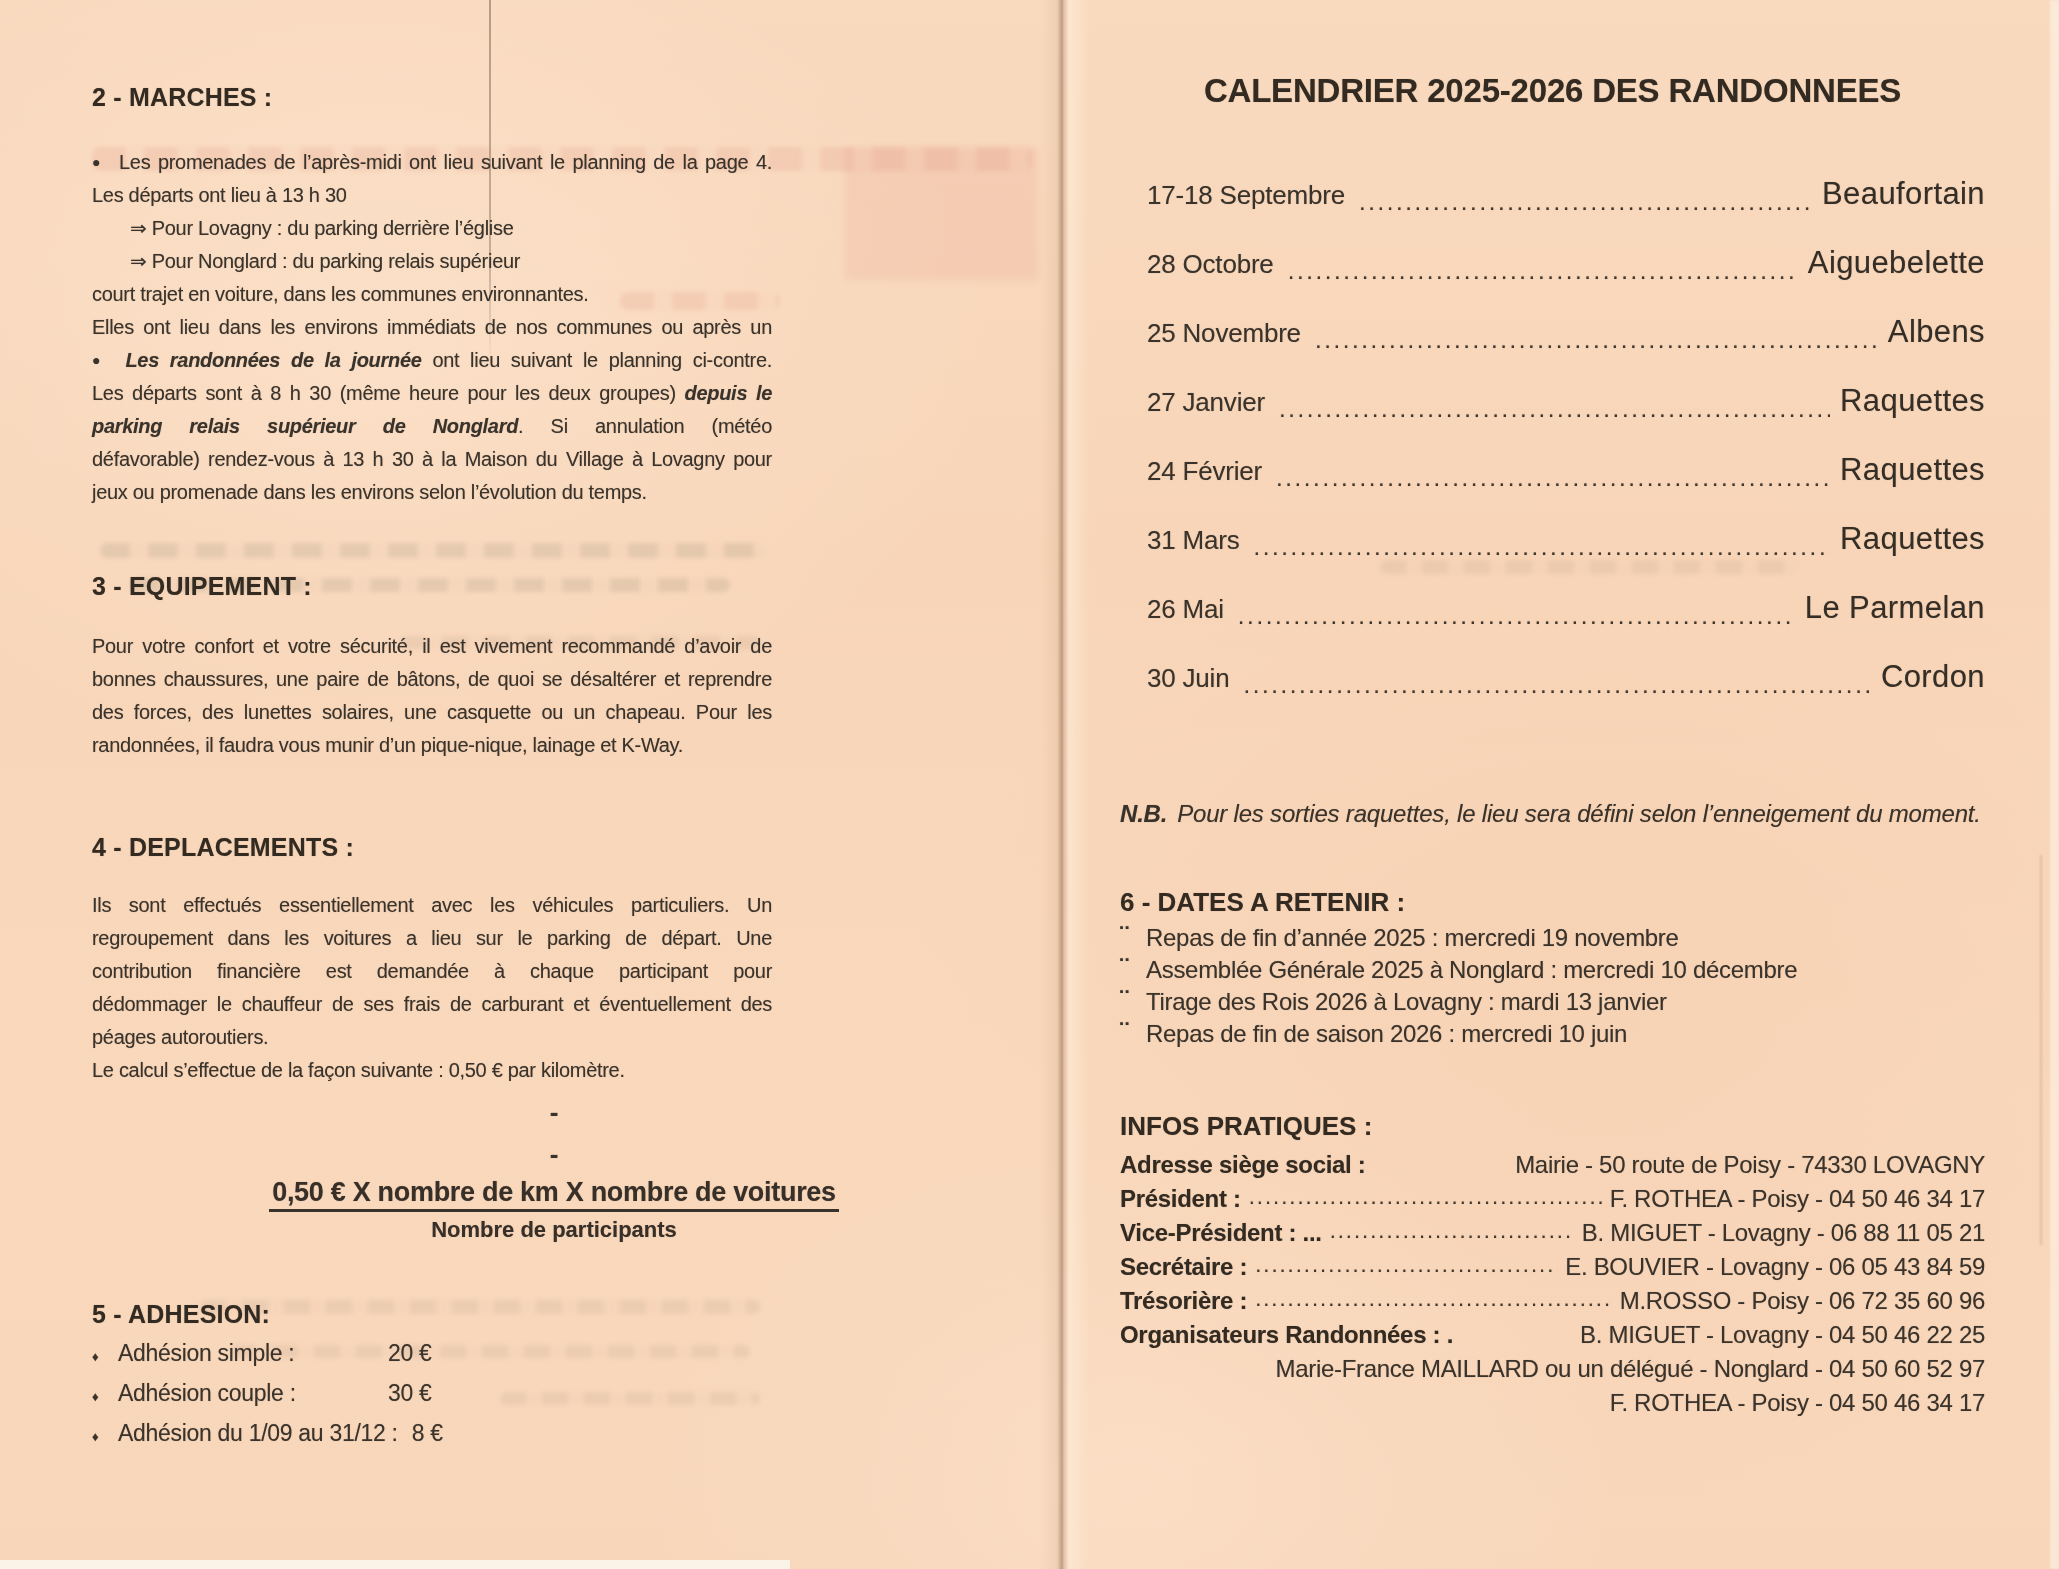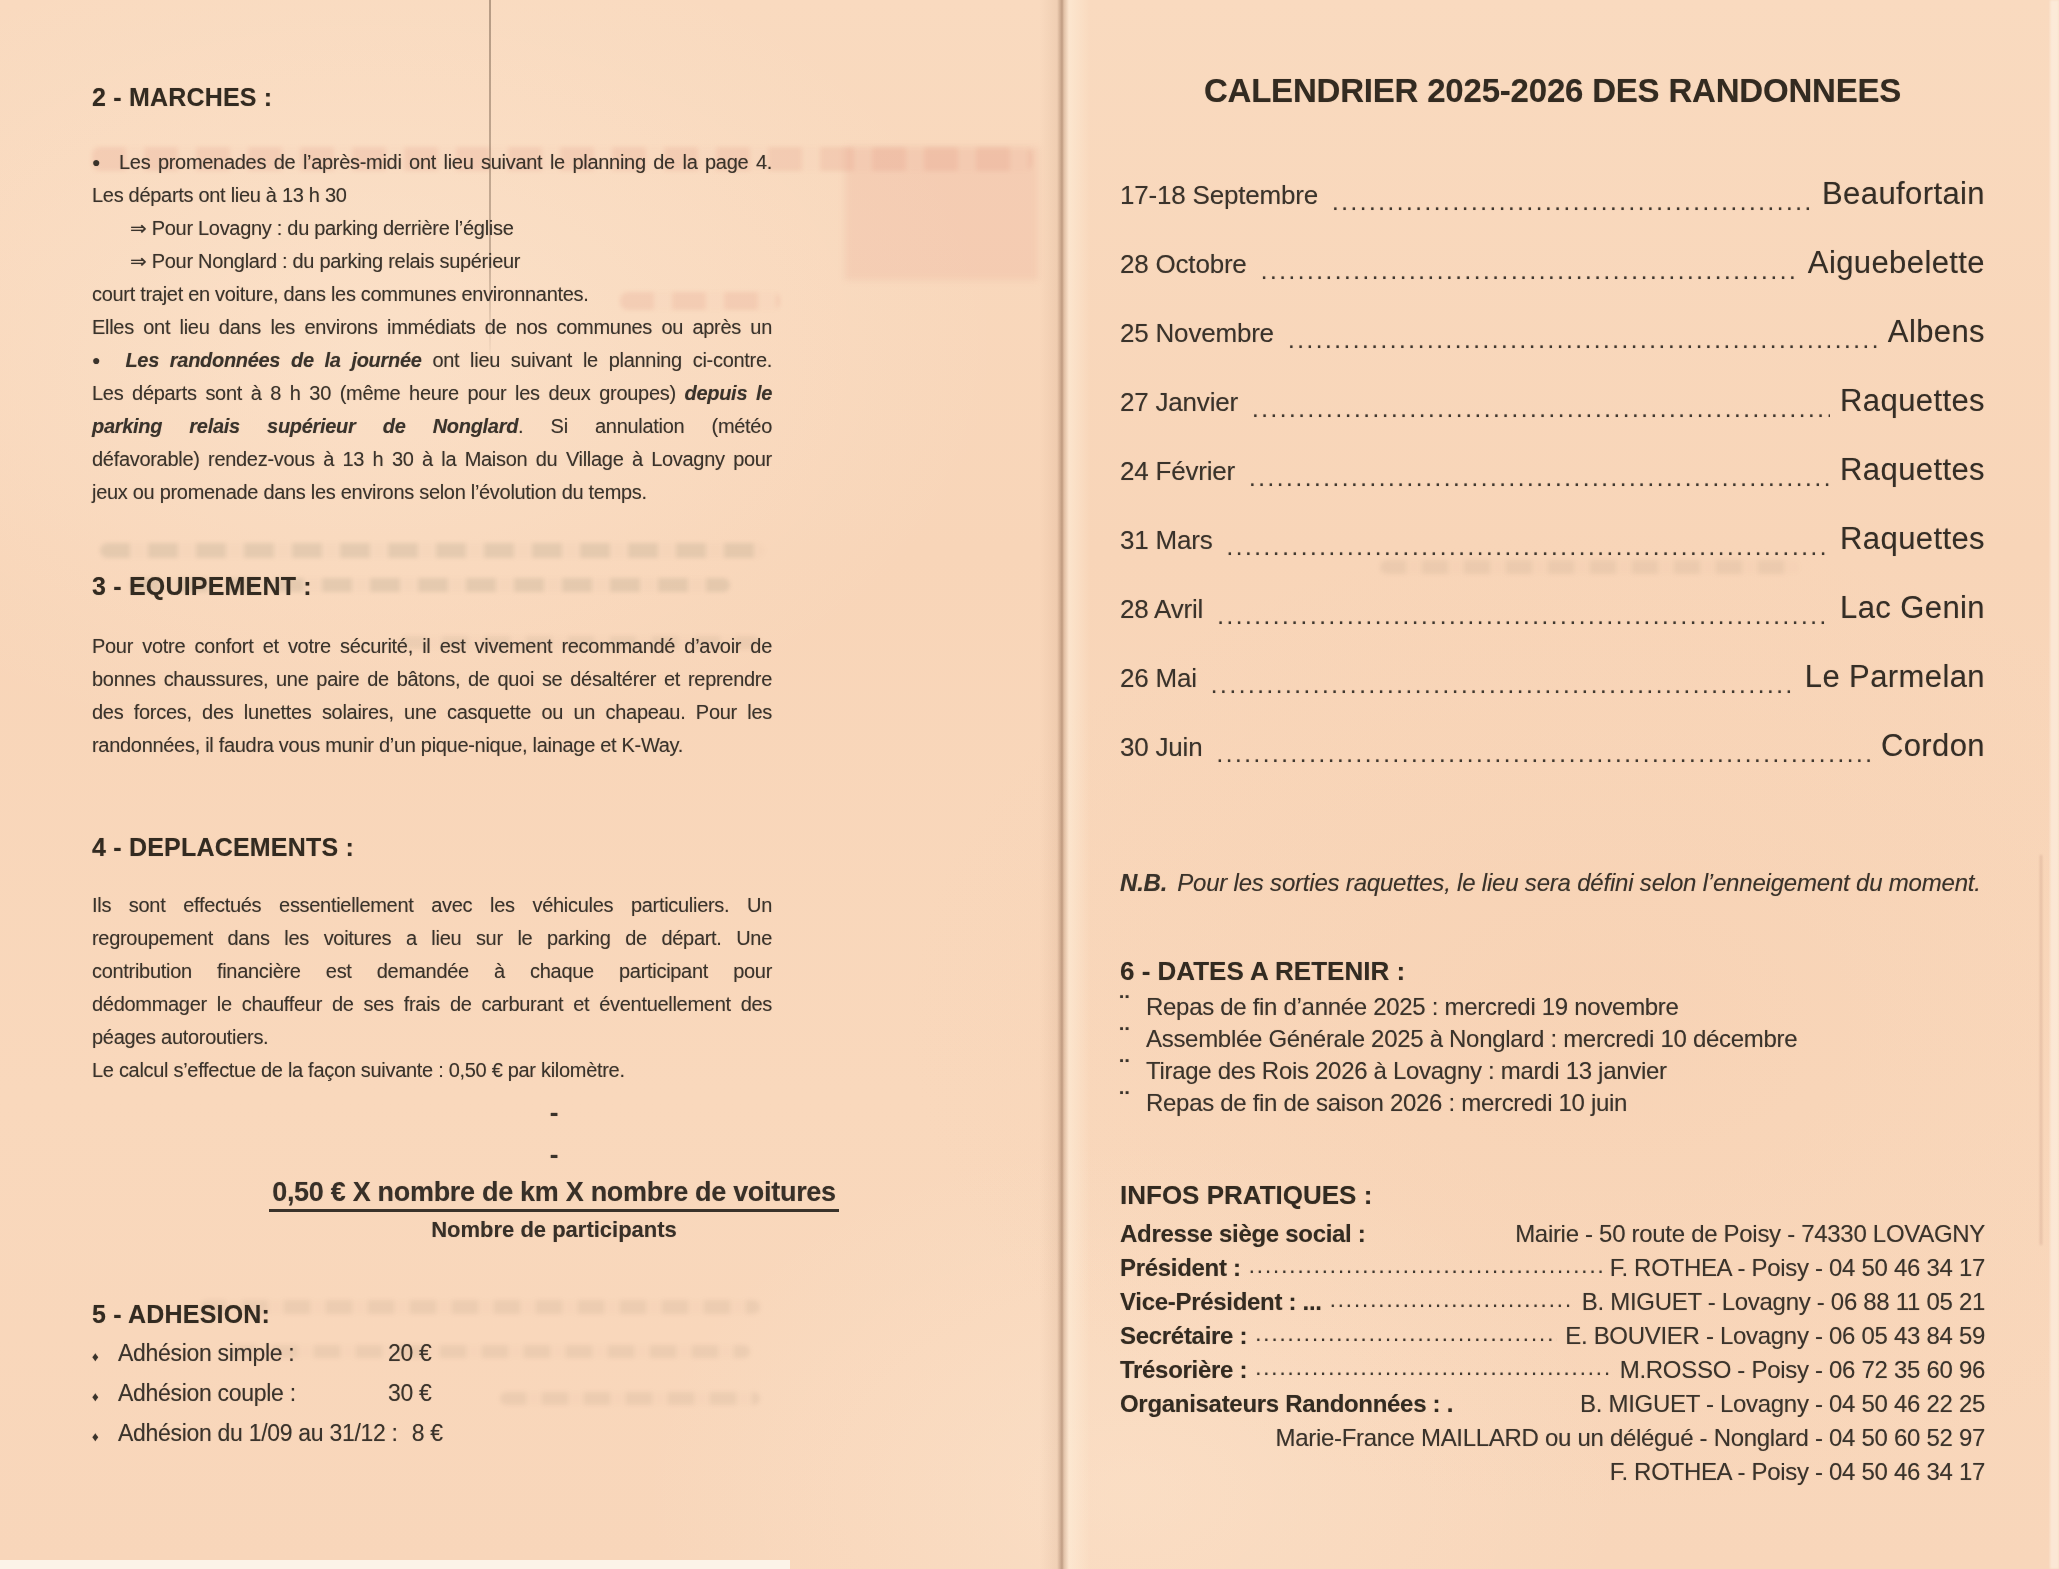--- a/index.html
+++ b/index.html
@@ -76,21 +76,21 @@
   .m-h5{margin-top:56px;}
   .adh-list{margin-top:6px;}
   .adh-row{display:flex;align-items:baseline;line-height:36px;font-size:23px;letter-spacing:-0.3px;}
   .adh-bullet{width:26px;font-size:13px;}
   .adh-label{min-width:256px;white-space:pre;}
   .adh-value{white-space:pre;margin-left:14px;}
 
   
   .page-right{position:absolute;left:1120px;top:60px;width:865px;z-index:2;}
   .cal-title{margin-top:12px;text-align:center;font-size:33px;font-weight:bold;color:#332b21;letter-spacing:-0.2px;}
-  .cal-list{margin-top:66px;}
+  .cal-list{margin-top:66px;margin-left:27px;}
   .cal-row{display:flex;align-items:baseline;height:40px;margin-bottom:29px;}
   .cal-date{font-size:26px;letter-spacing:-0.2px;white-space:pre;}
   .leader{flex:1;position:relative;overflow:hidden;height:28px;margin:0 10px 0 14px;align-self:flex-end;}
   .leader::after{
     content:"....................................................................................................................";
     position:absolute;left:0;bottom:0;font-size:24px;letter-spacing:2.6px;color:#40382f;white-space:nowrap;
   }
   .cal-dest{font-size:31px;letter-spacing:0.4px;white-space:pre;color:#352e26;}
 
   .nb{margin-top:98px;font-size:24px;font-style:italic;line-height:33px;letter-spacing:-0.2px;color:#39322a;}
@@ -233,25 +233,20 @@
         <span class="cal-date">24 Février</span>
         <span class="leader"></span>
         <span class="cal-dest">Raquettes</span>
       </div>
         <div class="cal-row">
         <span class="cal-date">31 Mars</span>
         <span class="leader"></span>
         <span class="cal-dest">Raquettes</span>
       </div>
         <div class="cal-row">
-        <span class="cal-date">28 Avril</span>
-        <span class="leader"></span>
-        <span class="cal-dest">Lac Genin</span>
-      </div>
-        <div class="cal-row">
         <span class="cal-date">26 Mai</span>
         <span class="leader"></span>
         <span class="cal-dest">Le Parmelan</span>
       </div>
         <div class="cal-row">
         <span class="cal-date">30 Juin</span>
         <span class="leader"></span>
         <span class="cal-dest">Cordon</span>
       </div>
       </div>

